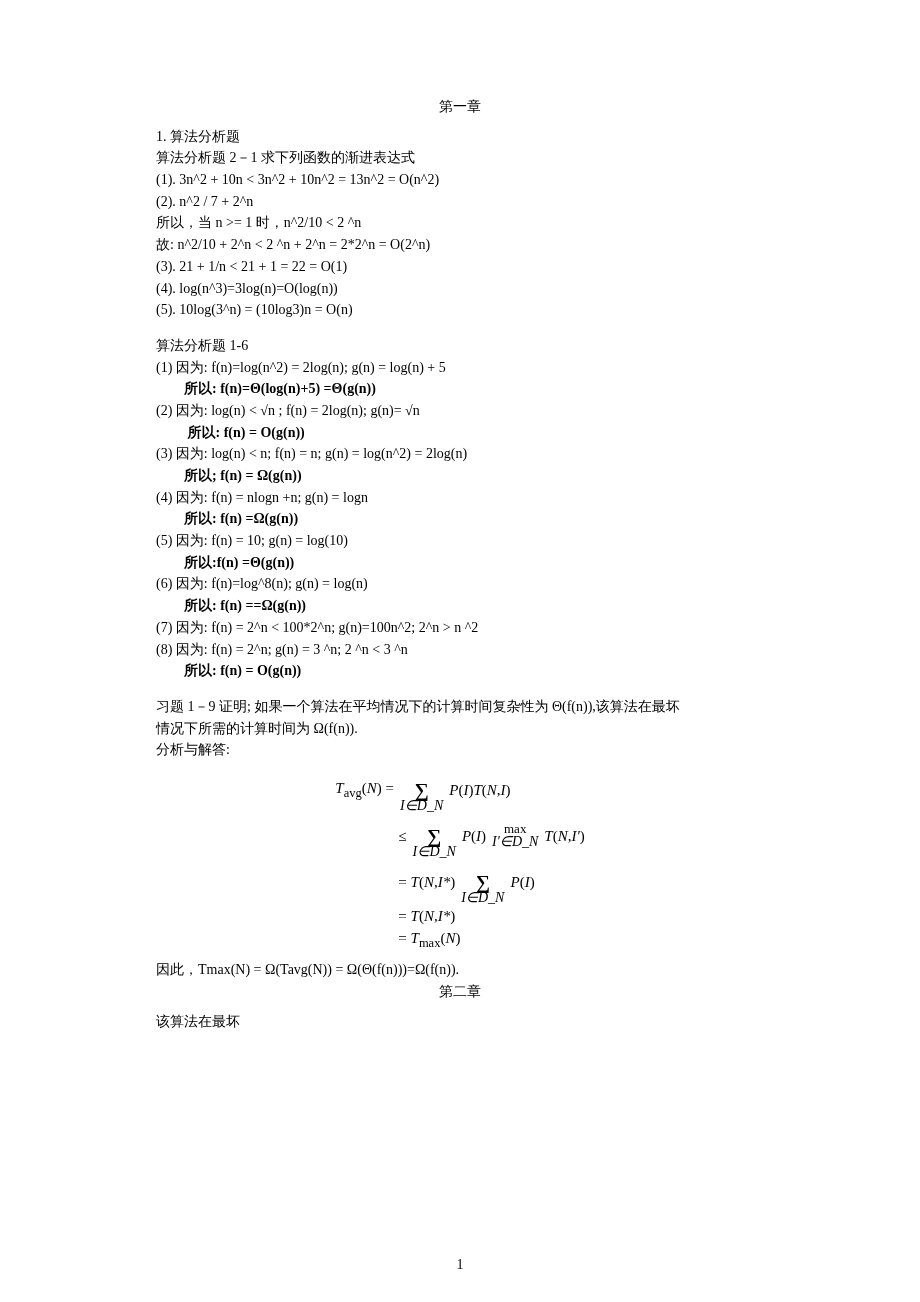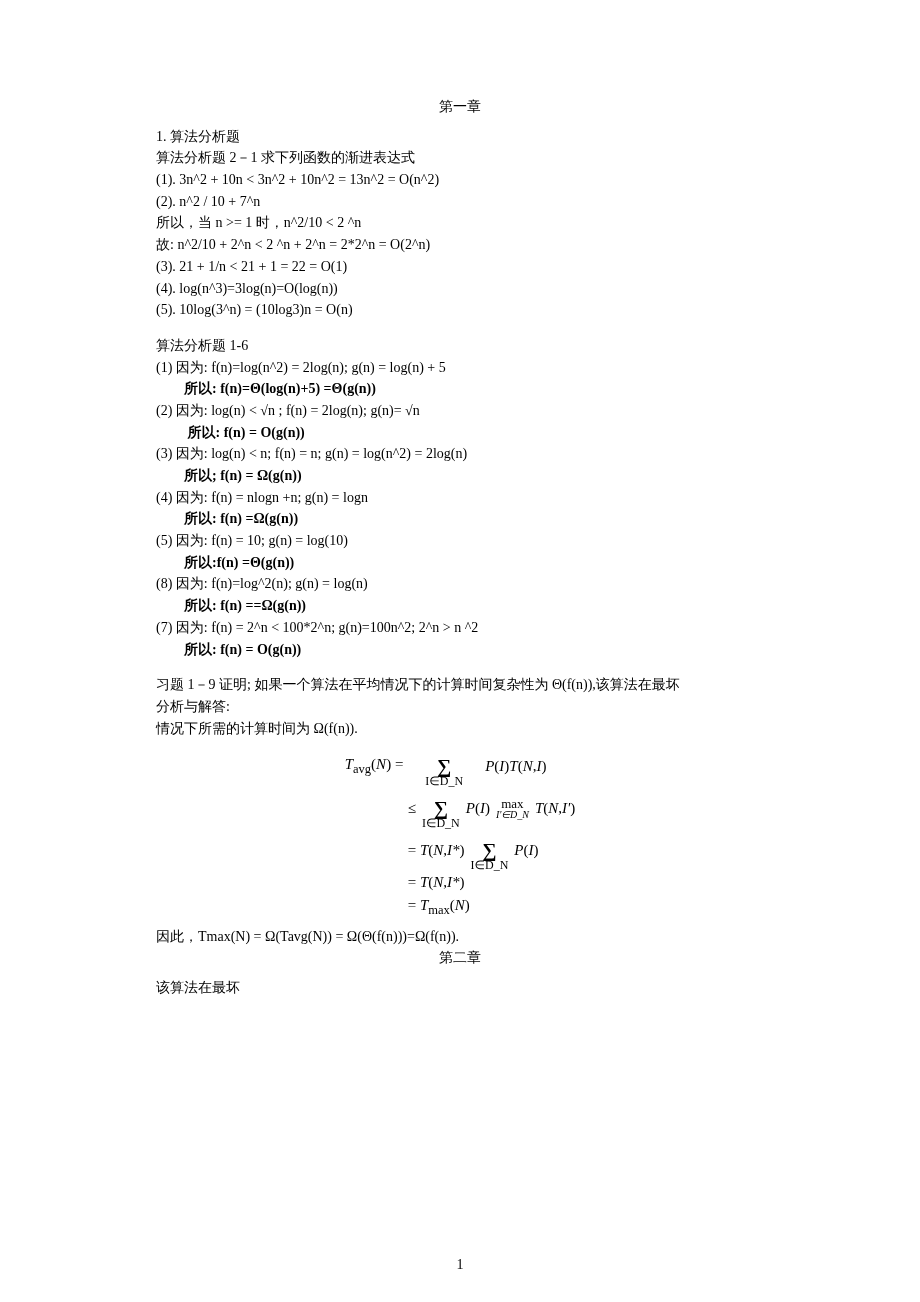--- a/index.html
+++ b/index.html
@@ -49,106 +49,108 @@
     display: inline-block;
     text-align: left;
     font-family: "Times New Roman", serif;
     font-style: italic;
     font-size: 15px;
     line-height: 1.5;
   }
   .math-row {
     display: flex;
     align-items: center;
-    gap: 20px;
+    gap: 4px;
   }
   .math-row-right {
     display: flex;
     align-items: center;
     gap: 4px;
     justify-content: flex-start;
     padding-left: 63px;
   }
   .sum-block {
     display: inline-flex;
     flex-direction: column;
     align-items: center;
     font-style: normal;
     line-height: 1;
     margin: 0 2px;
   }
   .sum-top, .sum-bottom {
-    font-size: 12px;
+    font-size: 14px;
+    font-style: italic;
   }
   .sigma {
     font-size: 20px;
     font-weight: bold;
     line-height: 0.9;
   }
   .max-block {
     display: inline-flex;
     flex-direction: column;
     align-items: center;
     font-style: normal;
     line-height: 1;
     margin: 0 2px;
   }
   .max-top {
     font-size: 13px;
     font-style: normal;
   }
   .max-bottom {
-    font-size: 10px;
+    font-size: 14px;
     font-style: italic;
   }
   .upright { font-style: normal; }
 </style>
 </head>
 <body>
 
 <div class="page">
 
   <div class="title-center">
     <span>第一章</span>
   </div>
 
   <p class="line">1. 算法分析题</p>
   <p class="line">算法分析题 2－1 求下列函数的渐进表达式</p>
   <p class="line">(1). 3n^2 + 10n &lt; 3n^2 + 10n^2 = 13n^2 = O(n^2)</p>
-  <p class="line">(2). n^2 / 10 + 7^n</p>
+  <p class="line">(2). n^2 / 7 + 2^n</p>
   <p class="line">所以，当 n &gt;= 1 时，n^2/10 &lt; 2 ^n</p>
   <p class="line">故: n^2/10 + 2^n &lt; 2 ^n + 2^n = 2*2^n = O(2^n)</p>
   <p class="line">(3). 21 + 1/n &lt; 21 + 1 = 22 = O(1)</p>
   <p class="line">(4). log(n^3)=3log(n)=O(log(n))</p>
   <p class="line">(5). 10log(3^n) = (10log3)n = O(n)</p>
 
   <div class="gap"></div>
 
   <p class="line">算法分析题 1-6</p>
 
   <p class="line">(1) 因为: f(n)=log(n^2) = 2log(n); g(n) = log(n) + 5</p>
   <p class="line indent">所以: f(n)=Θ(log(n)+5) =Θ(g(n))</p>
   <p class="line">(2) 因为: log(n) &lt; √n ; f(n) = 2log(n); g(n)= √n</p>
   <p class="line indent"> 所以: f(n) = O(g(n))</p>
   <p class="line">(3) 因为: log(n) &lt; n; f(n) = n; g(n) = log(n^2) = 2log(n)</p>
   <p class="line indent">所以; f(n) = Ω(g(n))</p>
   <p class="line">(4) 因为: f(n) = nlogn +n; g(n) = logn</p>
   <p class="line indent">所以: f(n) =Ω(g(n))</p>
   <p class="line">(5) 因为: f(n) = 10; g(n) = log(10)</p>
   <p class="line indent">所以:f(n) =Θ(g(n))</p>
-  <p class="line">(8) 因为: f(n)=log^2(n); g(n) = log(n)</p>
+  <p class="line">(6) 因为: f(n)=log^8(n); g(n) = log(n)</p>
   <p class="line indent">所以: f(n) ==Ω(g(n))</p>
   <p class="line">(7) 因为: f(n) = 2^n &lt; 100*2^n; g(n)=100n^2; 2^n &gt; n ^2</p>
+  <p class="line">(8) 因为: f(n) = 2^n; g(n) = 3 ^n; 2 ^n &lt; 3 ^n</p>
   <p class="line indent">所以: f(n) = O(g(n))</p>
 
   <div class="gap"></div>
 
   <p class="line">习题 1－9 证明; 如果一个算法在平均情况下的计算时间复杂性为 Θ(f(n)),该算法在最坏</p>
+  <p class="line">情况下所需的计算时间为 Ω(f(n)).</p>
   <p class="line">分析与解答:</p>
-  <p class="line">情况下所需的计算时间为 Ω(f(n)).</p>
 
   <div class="math-block">
     <div class="math-stack">
       <div class="math-row">
         <span>T<sub class="upright">avg</sub><span class="upright">(</span>N<span class="upright">)</span> <span class="upright">=</span></span>
         <span class="sum-block">
           <span class="sum-top">&nbsp;</span>
           <span class="sigma">∑</span>
           <span class="sum-bottom">I∈D_N</span>
         </span>

